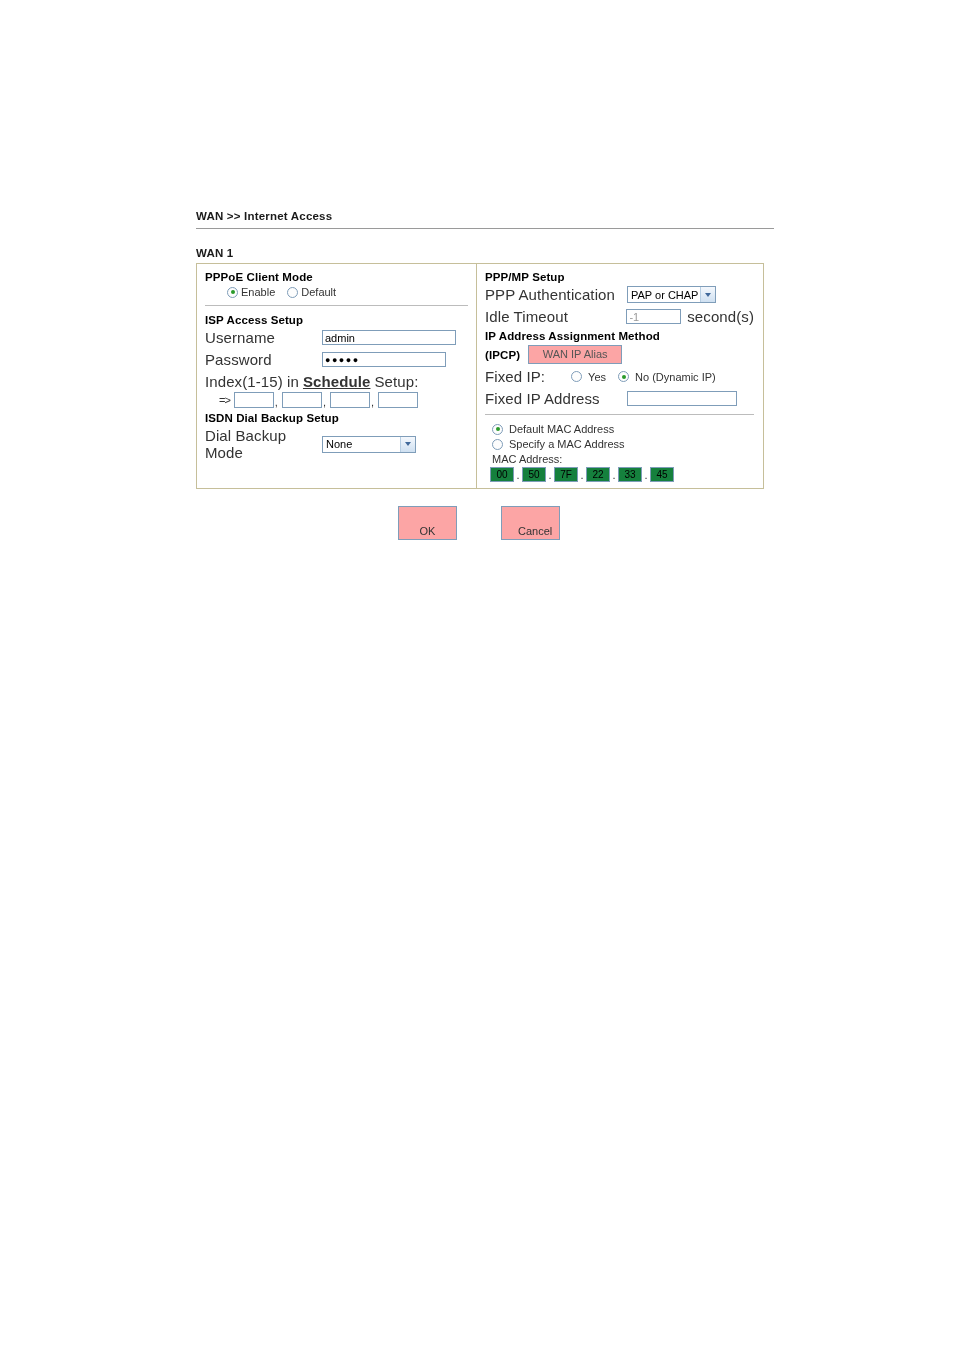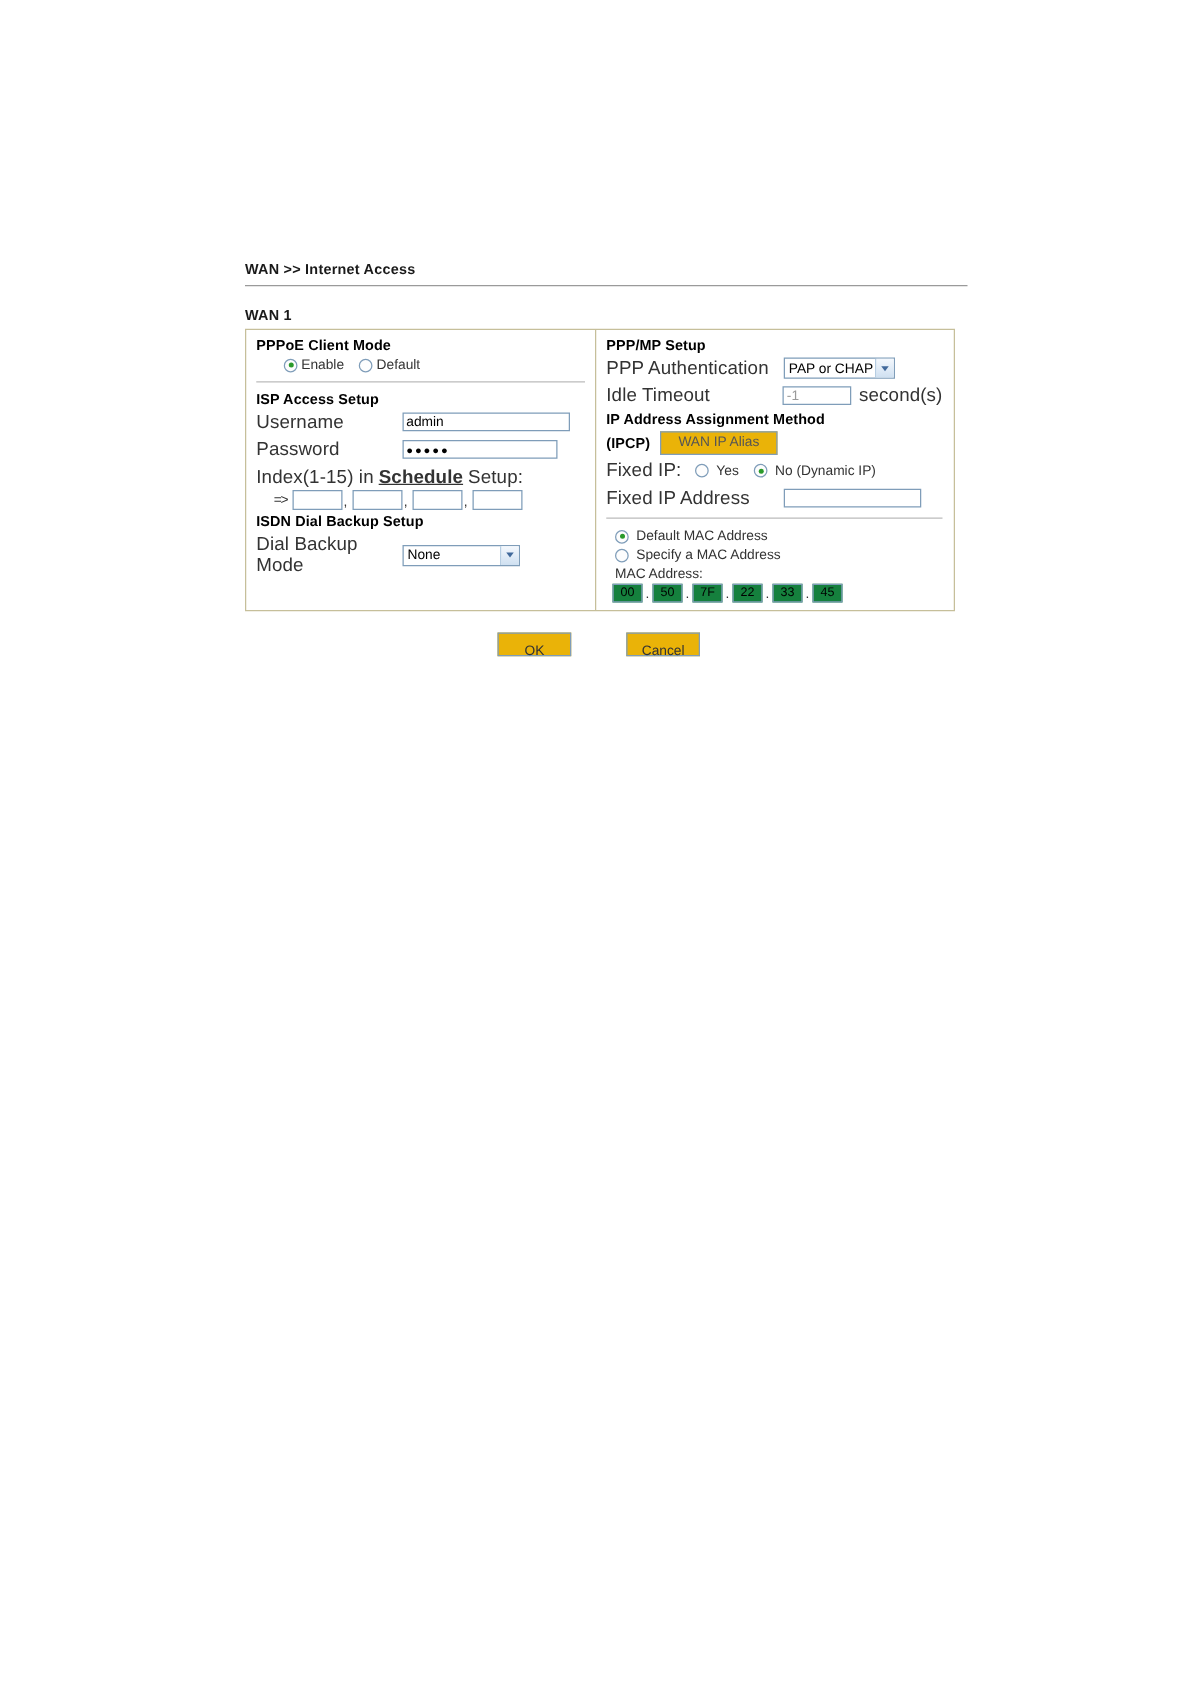--- a/index.html
+++ b/index.html
@@ -174,21 +174,21 @@
     display: block;
     width: 0; height: 0;
     border-left: 3.5px solid transparent;
     border-right: 3.5px solid transparent;
     border-top: 4px solid #41699b;
   }
 
   
   .btn {
     border: 1px solid #7f9db9;
-    background: #eab308;
+    background: #fca5a5;
     font-family: "Liberation Sans", sans-serif;
     font-size: 11px;
     color: #555;
     height: 18px;
     line-height: 16px;
     text-align: center;
     box-sizing: border-box;
     display: inline-block;
     padding: 0 6px;
   }
@@ -223,21 +223,21 @@
     display: flex;
     justify-content: center;
     gap: 44px;
     width: 566px;
   }
   .footer .btn {
     width: 59px;
     height: 19px;
     line-height: 17px;
     color: #333;
-    padding: 6px;
+    padding: 16px;
   }
 
   .u { text-decoration: underline; font-weight: bold; }
   .mac-opt { display: flex; align-items: center; margin: 0 0 3px 7px; font-size: 11px; color: #333; }
   .mac-opt .radio { margin-right: 6px; }
 </style>
 </head>
 <body>
 
 <div class="page">
@@ -334,21 +334,21 @@
       </div>
 
       <div class="sec-title" style="margin-top:2px;">IP Address Assignment Method</div>
 
       <div class="row" style="margin-bottom:4px;">
         <span class="sec-title" style="margin:0 8px 0 0;">(IPCP)</span>
         <span class="btn" style="width:94px;height:19px;line-height:17px;">WAN IP Alias</span>
       </div>
 
       <div class="row">
-        <span class="lbl" style="margin-right:11px;">Fixed IP:</span>
+        <span class="lbl" style="margin-right:26px;">Fixed IP:</span>
         <label class="radio-item">
           <span class="radio"></span>
           <span style="margin-left:3px;">Yes</span>
         </label>
         <label class="radio-item" style="margin-right:0;">
           <span class="radio on"></span>
           <span style="margin-left:3px;">No (Dynamic IP)</span>
         </label>
       </div>
 

